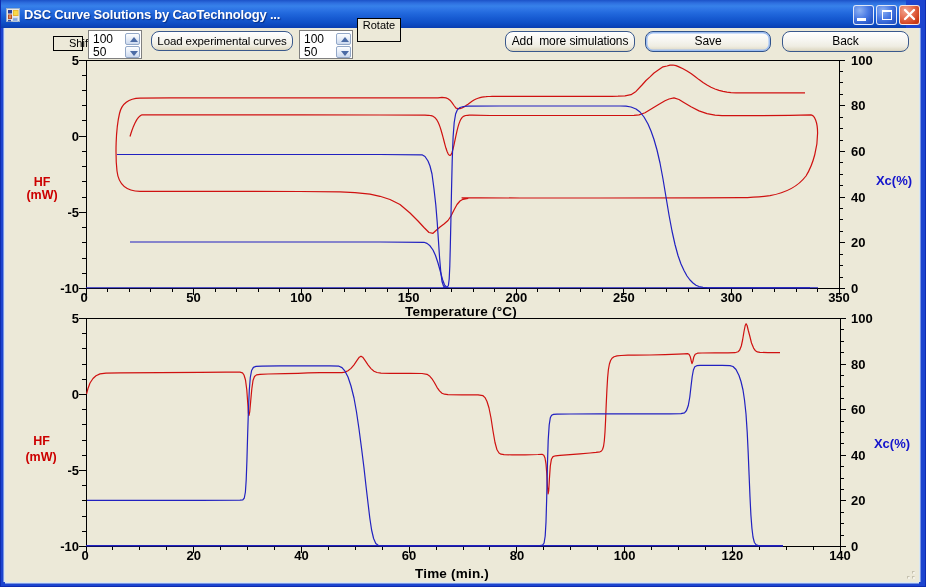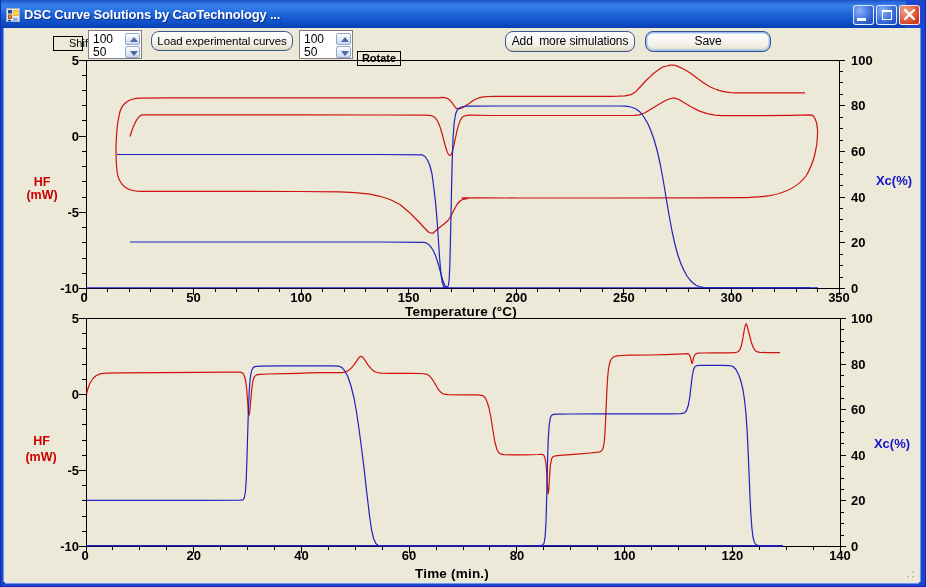--- a/index.html
+++ b/index.html
@@ -73,23 +73,24 @@
   <div class="spin" style="left:299px;top:30px;">
      <div class="num" style="top:2px;">100</div>
       <div class="num" style="top:15px;">50</div>
      <div class="spbtn" style="top:1.5px;">
         <div class="arrow up"></div>
       </div>
      <div class="spbtn" style="top:14.5px;">
         <div class="arrow dn"></div>
       </div>
   </div>
-  <div class="flatlbl" style="left:357px;top:51px;width:44px;height:15px;line-height:13px;font-weight:bold;">Rotate</div>
+  <div class="flatlbl" style="left:357px;top:18px;width:44px;height:24px;line-height:13px;">Rotate</div>
   <div class="xpbtn" style="left:645px;top:31px;width:126px;border-color:#2f528c;box-shadow:inset 0 0 0 1.5px #9dbef2;">Save</div>
   <div class="xpbtn" style="left:505px;top:31px;width:130px;">Add&nbsp; more simulations</div>
+  <div class="xpbtn" style="left:782px;top:31px;width:127px;">Back</div>
   <svg class="charts" width="926" height="587" viewBox="0 0 926 587">
 <rect x="86" y="60" width="753" height="228.5" fill="none" stroke="#000" stroke-width="1" shape-rendering="crispEdges"></rect>
 <path d="M86,60.0h-7 M86,75.2h-4 M86,90.5h-4 M86,105.7h-4 M86,120.9h-4 M86,136.2h-7 M86,151.4h-4 M86,166.6h-4 M86,181.9h-4 M86,197.1h-4 M86,212.3h-7 M86,227.6h-4 M86,242.8h-4 M86,258.0h-4 M86,273.3h-4 M86,288.5h-7" stroke="#000" stroke-width="1" fill="none" shape-rendering="crispEdges"></path>
 <path d="M839,60.0h6 M839,71.4h3.5 M839,82.8h3.5 M839,94.3h3.5 M839,105.7h6 M839,117.1h3.5 M839,128.6h3.5 M839,140.0h3.5 M839,151.4h6 M839,162.8h3.5 M839,174.2h3.5 M839,185.7h3.5 M839,197.1h6 M839,208.5h3.5 M839,219.9h3.5 M839,231.4h3.5 M839,242.8h6 M839,254.2h3.5 M839,265.6h3.5 M839,277.1h3.5 M839,288.5h6" stroke="#000" stroke-width="1" fill="none" shape-rendering="crispEdges"></path>
 <path d="M86.0,288.5v6 M107.5,288.5v3.5 M129.0,288.5v3.5 M150.5,288.5v3.5 M172.1,288.5v3.5 M193.6,288.5v6 M215.1,288.5v3.5 M236.6,288.5v3.5 M258.1,288.5v3.5 M279.6,288.5v3.5 M301.1,288.5v6 M322.7,288.5v3.5 M344.2,288.5v3.5 M365.7,288.5v3.5 M387.2,288.5v3.5 M408.7,288.5v6 M430.2,288.5v3.5 M451.7,288.5v3.5 M473.3,288.5v3.5 M494.8,288.5v3.5 M516.3,288.5v6 M537.8,288.5v3.5 M559.3,288.5v3.5 M580.8,288.5v3.5 M602.3,288.5v3.5 M623.9,288.5v6 M645.4,288.5v3.5 M666.9,288.5v3.5 M688.4,288.5v3.5 M709.9,288.5v3.5 M731.4,288.5v6 M752.9,288.5v3.5 M774.5,288.5v3.5 M796.0,288.5v3.5 M817.5,288.5v3.5 M839.0,288.5v6" stroke="#000" stroke-width="1" fill="none" shape-rendering="crispEdges"></path>
 <line x1="86" y1="287.8" x2="818" y2="287.8" stroke="#2121c0" stroke-width="1.1"></line>
 <path d="M130.0,136.5 L131.0,133.3 L132.0,130.3 L133.0,127.6 L134.0,125.2 L135.0,123.0 L136.0,121.1 L137.0,119.4 L138.0,118.0 L139.0,116.9 L140.0,116.0 L141.0,115.3 L142.0,114.9 L143.0,114.8 L160.0,114.8 L220.0,114.8 L300.0,114.9 L380.0,115.0 L425.0,115.1 L428.0,115.3 L429.0,115.4 L430.0,115.5 L431.0,115.7 L432.0,115.9 L433.0,116.3 L434.0,116.9 L435.0,117.7 L436.0,118.8 L437.0,120.2 L438.0,122.0 L439.0,124.2 L440.0,126.9 L441.0,130.0 L442.0,133.5 L443.0,137.2 L444.0,141.0 L445.0,144.8 L446.0,148.3 L447.0,151.3 L448.0,153.6 L449.0,155.0 L450.0,155.5 L451.0,154.7 L452.0,152.5 L453.0,149.1 L454.0,144.8 L455.0,140.1 L456.0,135.3 L457.0,130.9 L458.0,126.9 L459.0,123.6 L460.0,121.1 L461.0,119.1 L462.0,117.7 L463.0,116.7 L464.0,116.1 L465.0,115.7 L466.0,115.5 L467.0,115.4 L468.0,115.3 L469.0,115.2 L470.0,115.2 L471.0,115.2 L472.0,115.2 L490.0,115.5 L560.0,115.5 L618.0,115.5 L628.0,115.5 L634.0,115.4 L639.0,114.9 L645.0,112.8 L652.0,108.5 L658.6,104.4 L665.0,100.7 L669.0,99.0 L674.0,97.9 L679.0,99.5 L683.0,102.0 L691.0,106.8 L699.0,110.9 L707.0,113.6 L715.0,115.2 L722.0,115.6 L730.0,115.7 L760.0,115.6 L790.0,115.3 L811.0,114.8 C814.5,115.2 817.6,122 817.6,133 C817.6,146 814,163 806,176 C798,186.5 786,192.8 770,195.6 C760,197.1 750,197.5 741,197.7 L741,197.7 L700,197.9 L600,198.0 L520,198.0 L480,197.9 L462,197.8 L468,198.3 L463,199.3 L460,201 L457,204.5 L454,210 L451,216 L448,220.5 L444,224 L440,227 L436,230.5 L433,233.3 L429,232.5 L424,227.5 L418,221 L410,213 L400,204.5 L390,199.5 L380,196.3 L370,194.2 L355,192.6 L340,191.9 L300,191.5 L220,191.4 L140,191.4 C126,191.2 118.5,184 117,171 C115.3,156 115.6,130 119.5,113.5 C121.5,104.5 128,98.4 140,98.1 L170,97.9 L240,97.8 L320,97.8 L400,97.8 L438,97.9 L442,97.4 L444,97.6 L446,97.9 L448,98.7 L450,100.2 L452,102.6 L454,105.5 L456,108.2 L458,108.6 L460,108.6 L462,108.0 L464,106.9 L466,105.6 L468,104.2 L470,102.7 L472,101.3 L474,100.0 L476,99.0 L478,98.2 L480,97.6 L482,97.1 L484,96.8 L486,96.7 L488,96.5 L490,96.5 L492,96.4 L494,96.4 L496,96.4 L498,96.4 L510,96.3 L560,96.3 L600,96.3 L612,96.3 L618,96.2 L625,95.8 L631,94.7 L636,91.4 L642,85.0 L646,80.5 L650,76.9 L654,73.0 L659,69.6 L663,66.8 L667,66.0 L670,65.2 L673,65.0 L676,65.6 L679,66.9 L683,68.8 L687,71.0 L691,73.6 L695,76.5 L699,79.6 L703,82.4 L707,85.0 L711,87.3 L715,89.0 L719,90.4 L723,91.4 L727,92.1 L731,92.6 L736,92.8 L742,92.9 L770,92.9 L805,92.9" fill="none" stroke="#cf1110" stroke-width="1.2" stroke-linejoin="round"></path>
 <path d="M117.0,154.5 L200.0,154.5 L300.0,154.5 L380.0,154.5 L422.0,154.8 L425.0,156.5 L428.0,161.0 L430.0,166.0 L432.0,174.0 L434.0,189.0 L435.8,205.0 L437.2,222.0 L438.4,240.0 L439.6,258.0 L440.8,272.0 L442.0,281.5 L443.5,286.0 L445.5,287.4" fill="none" stroke="#2121c0" stroke-width="1.2" stroke-linejoin="round"></path>
 <path d="M130.0,242.0 L200.0,242.0 L300.0,242.0 L380.0,242.0 L424.0,242.3 L427.0,243.4 L430.0,245.8 L433.0,250.0 L435.5,255.5 L438.0,263.0 L440.5,272.0 L442.5,279.5 L444.5,284.8 L446.5,287.0 L448.5,287.5" fill="none" stroke="#2121c0" stroke-width="1.2" stroke-linejoin="round"></path>
 <path d="M443.0,287.7 L447.0,287.3 L448.4,285.5 L449.2,279.0 L449.8,266.0 L450.3,247.0 L450.9,220.0 L451.5,191.0 L452.2,161.0 L453.1,137.0 L454.2,122.5 L455.6,114.0 L457.5,109.6 L460.0,107.5 L463.5,106.5 L468.0,106.2 L500.0,106.0 L560.0,106.0 L610.0,106.0 L620.0,106.0 L626.0,106.2 L631.0,107.0 L636.0,109.0 L640.0,112.0 L644.0,117.0 L648.0,124.0 L651.0,131.0 L654.0,139.5 L657.0,150.0 L660.0,163.0 L663.0,179.0 L666.0,197.0 L669.0,215.0 L672.0,231.0 L675.0,244.5 L678.0,255.5 L681.0,264.0 L684.0,270.5 L687.0,276.0 L690.0,280.0 L693.0,283.0 L696.0,285.2 L699.0,286.5 L703.0,287.4 L707.0,287.7 L760.0,287.8 L810.0,287.8" fill="none" stroke="#2121c0" stroke-width="1.2" stroke-linejoin="round"></path>

